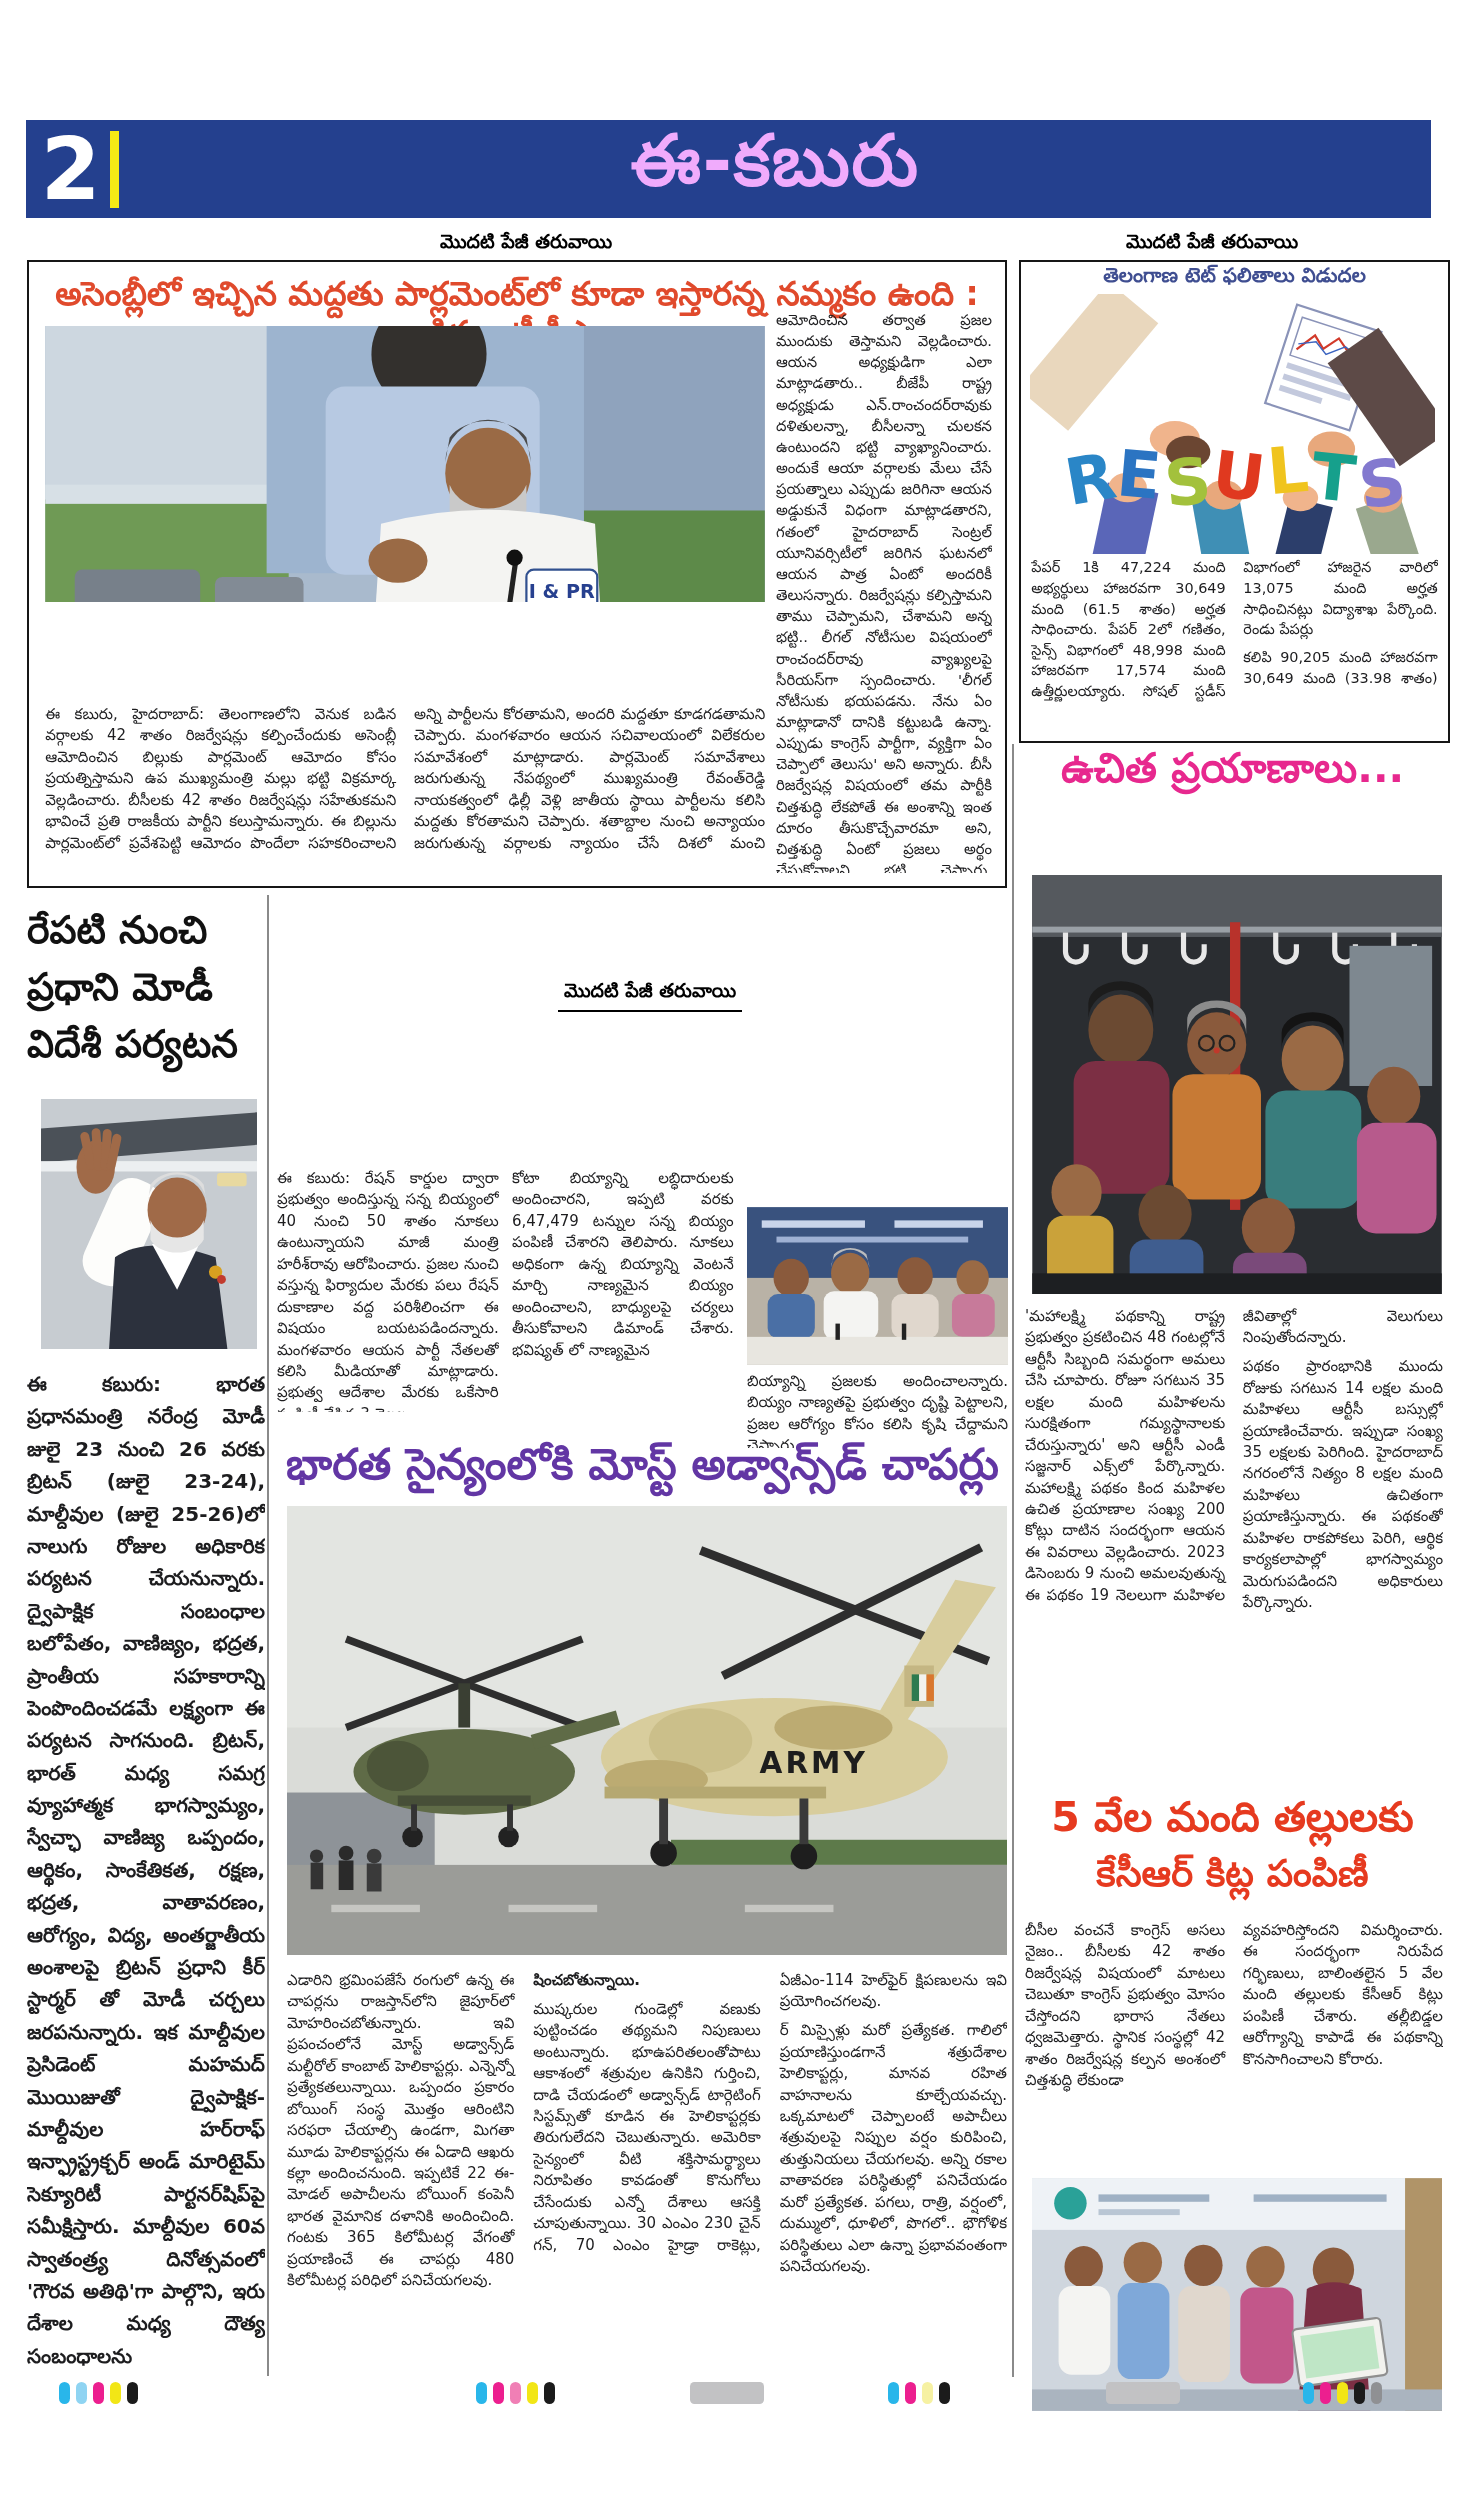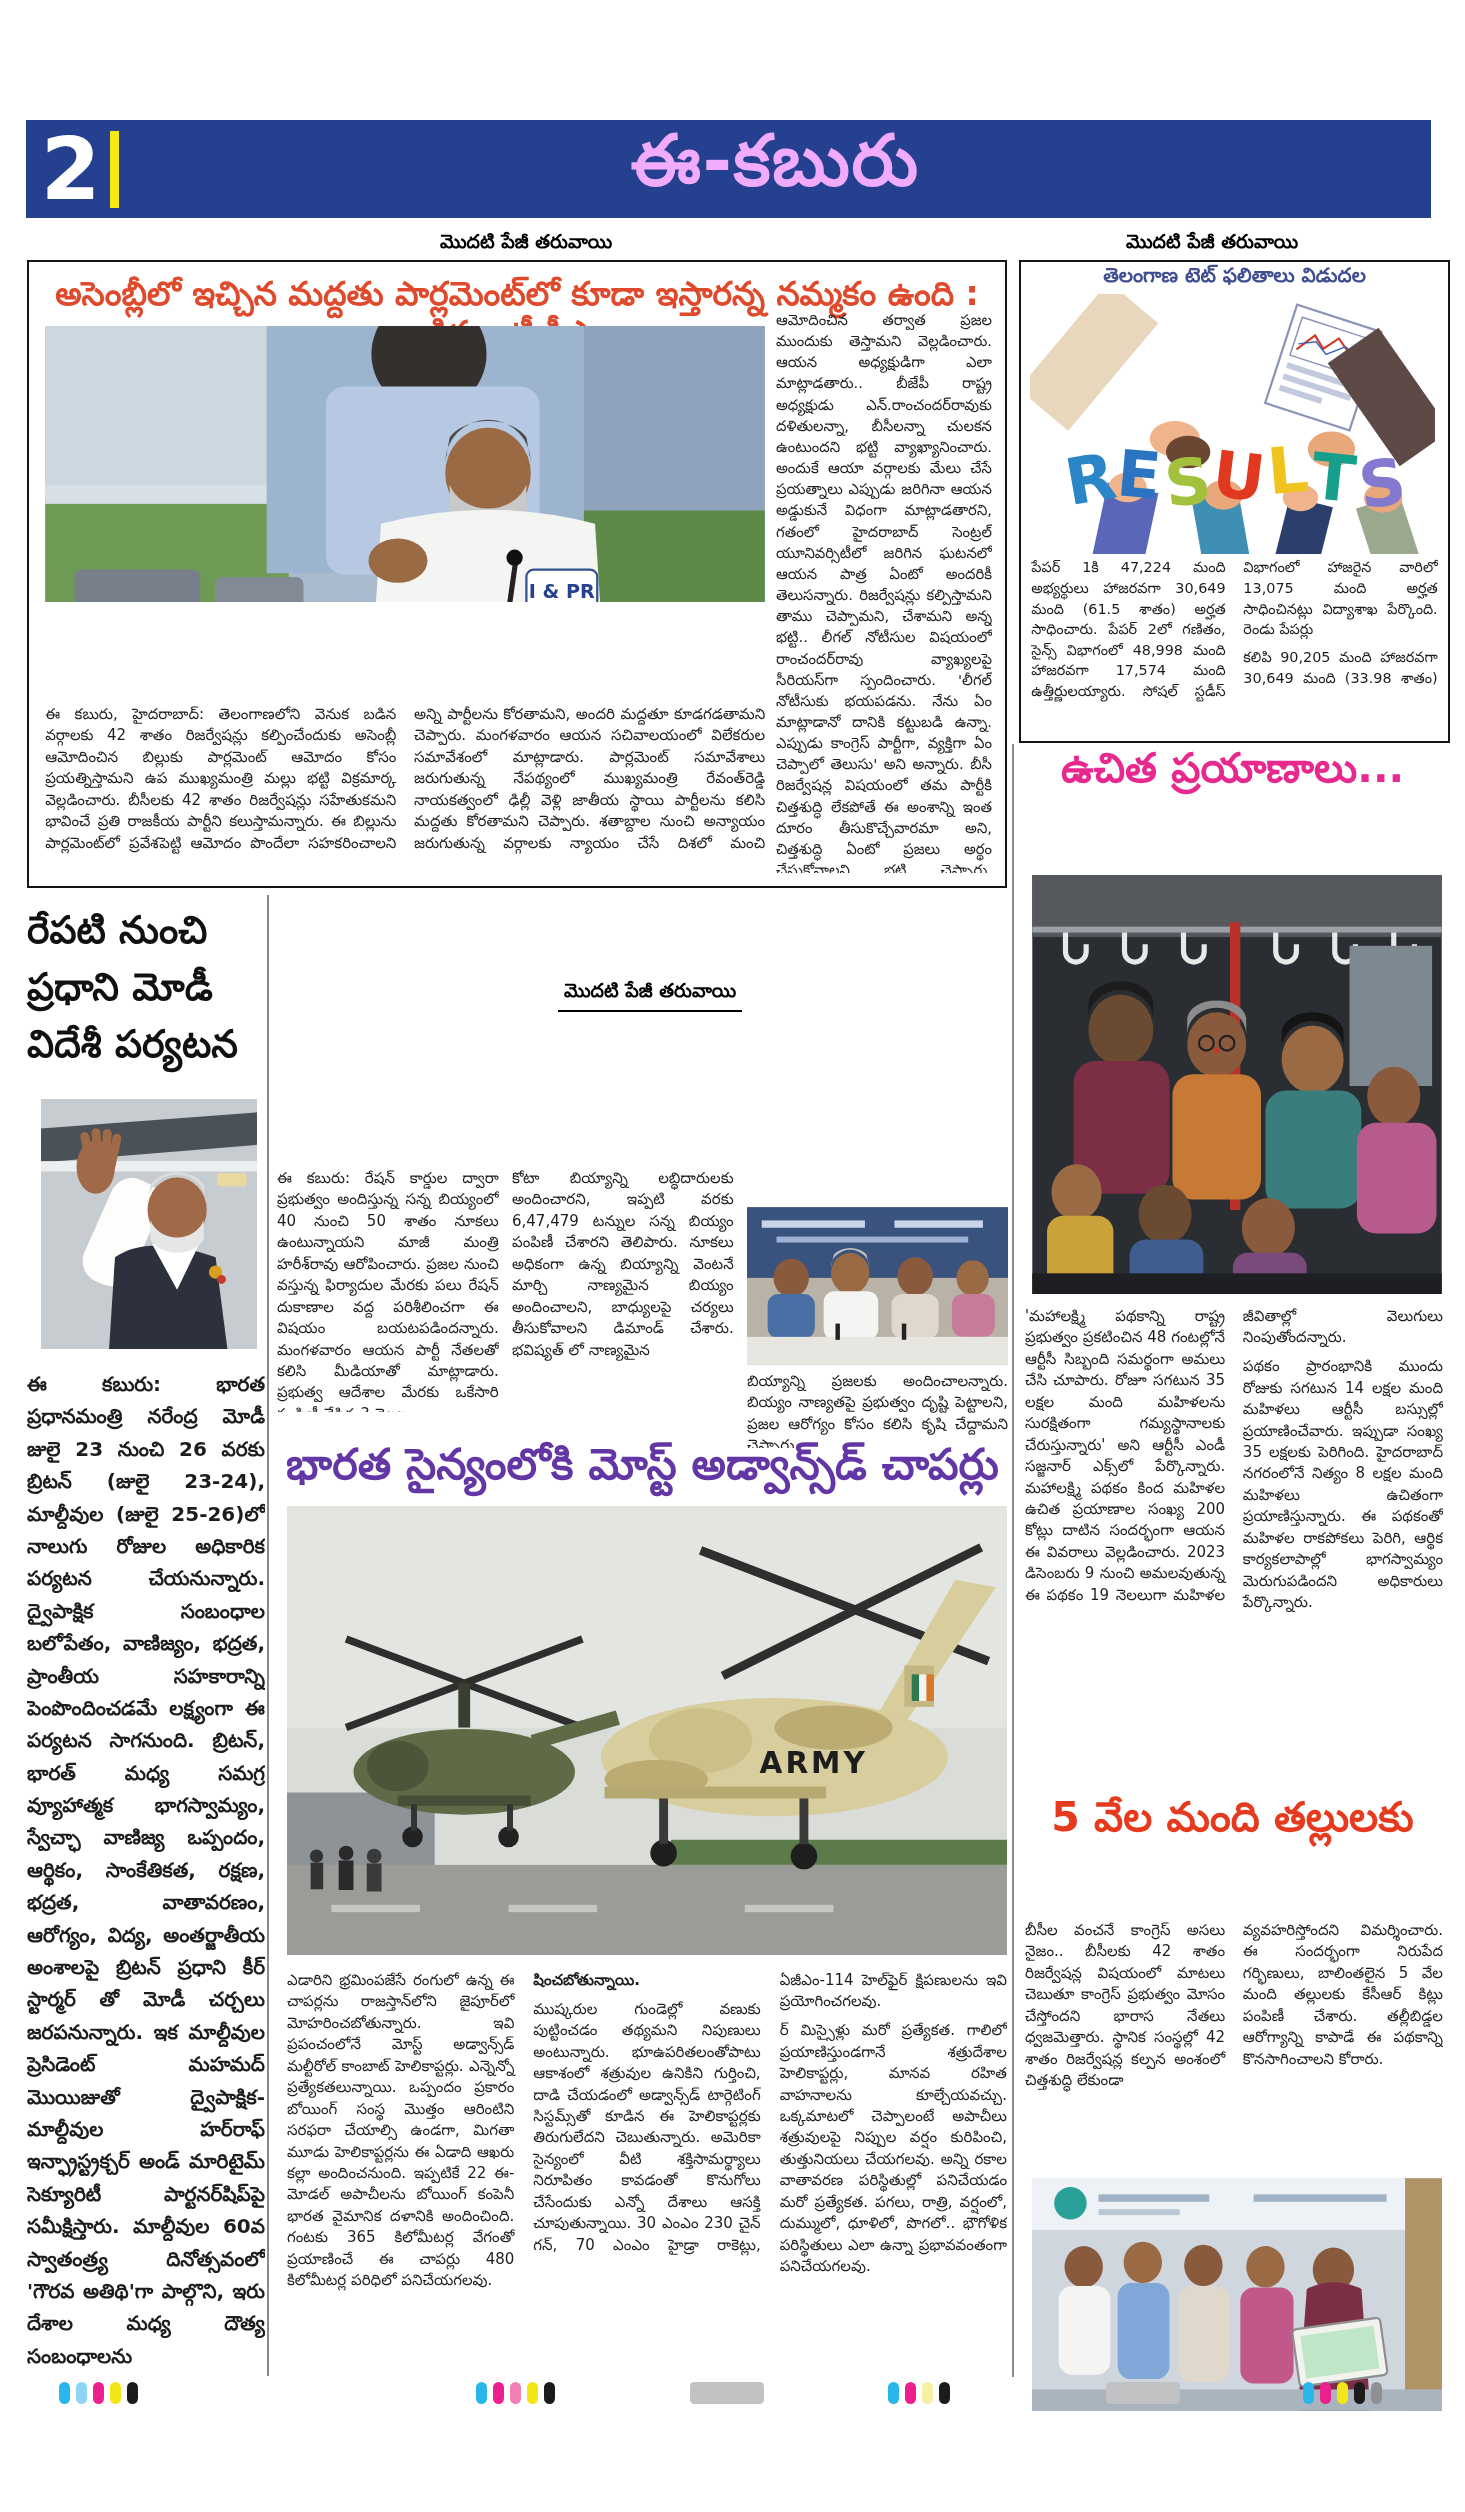--- a/index.html
+++ b/index.html
@@ -332,20 +332,21 @@
       <rect y="540" width="555" height="28" fill="#1d1f22"></rect>
     </svg>
   </div>
 
   <div class="abs body-text cols2" style="left:1025px;top:1306px;width:418px;height:473px;">
     <p>'మహాలక్ష్మి పథకాన్ని రాష్ట్ర ప్రభుత్వం ప్రకటించిన 48 గంటల్లోనే ఆర్టీసీ సిబ్బంది సమర్థంగా అమలు చేసి చూపారు. రోజూ సగటున 35 లక్షల మంది మహిళలను సురక్షితంగా గమ్యస్థానాలకు చేరుస్తున్నారు' అని ఆర్టీసీ ఎండీ సజ్జనార్ ఎక్స్‌లో పేర్కొన్నారు. మహాలక్ష్మి పథకం కింద మహిళల ఉచిత ప్రయాణాల సంఖ్య 200 కోట్లు దాటిన సందర్భంగా ఆయన ఈ వివరాలు వెల్లడించారు. 2023 డిసెంబరు 9 నుంచి అమలవుతున్న ఈ పథకం 19 నెలలుగా మహిళల జీవితాల్లో వెలుగులు నింపుతోందన్నారు.</p>
     <p>పథకం ప్రారంభానికి ముందు రోజుకు సగటున 14 లక్షల మంది మహిళలు ఆర్టీసీ బస్సుల్లో ప్రయాణించేవారు. ఇప్పుడా సంఖ్య 35 లక్షలకు పెరిగింది. హైదరాబాద్ నగరంలోనే నిత్యం 8 లక్షల మంది మహిళలు ఉచితంగా ప్రయాణిస్తున్నారు. ఈ పథకంతో మహిళల రాకపోకలు పెరిగి, ఆర్థిక కార్యకలాపాల్లో భాగస్వామ్యం మెరుగుపడిందని అధికారులు పేర్కొన్నారు.</p>
   </div>
 
   <div class="abs headline" style="left: 1019px; top: 1793px; width: 427px; font-size: 41px; font-weight: 800; color: rgb(230, 58, 31);">5 వేల మంది తల్లులకు</div>
+  <div class="abs headline" style="left: 1019px; top: 1852px; width: 427px; font-size: 37px; font-weight: 800; color: rgb(230, 58, 31);">కేసీఆర్ కిట్ల పంపిణీ</div>
 
   <div class="abs body-text cols2" style="left:1025px;top:1920px;width:418px;height:251px;">
     <p>బీసీల వంచనే కాంగ్రెస్ అసలు నైజం.. బీసీలకు 42 శాతం రిజర్వేషన్ల విషయంలో మాటలు చెబుతూ కాంగ్రెస్ ప్రభుత్వం మోసం చేస్తోందని భారాస నేతలు ధ్వజమెత్తారు. స్థానిక సంస్థల్లో 42 శాతం రిజర్వేషన్ల కల్పన అంశంలో చిత్తశుద్ధి లేకుండా</p>
     <p>వ్యవహరిస్తోందని విమర్శించారు. ఈ సందర్భంగా నిరుపేద గర్భిణులు, బాలింతలైన 5 వేల మంది తల్లులకు కేసీఆర్ కిట్లు పంపిణీ చేశారు. తల్లీబిడ్డల ఆరోగ్యాన్ని కాపాడే ఈ పథకాన్ని కొనసాగించాలని కోరారు.</p>
   </div>
 
   <div class="abs photo-frame" style="left:1032px;top:2178px;width:410px;height:233px;">
     <svg width="410" height="233" viewBox="0 0 555 315">
       <rect width="555" height="315" fill="#cfd6de"></rect>
       <rect y="0" width="555" height="70" fill="#eef2f6"></rect>

